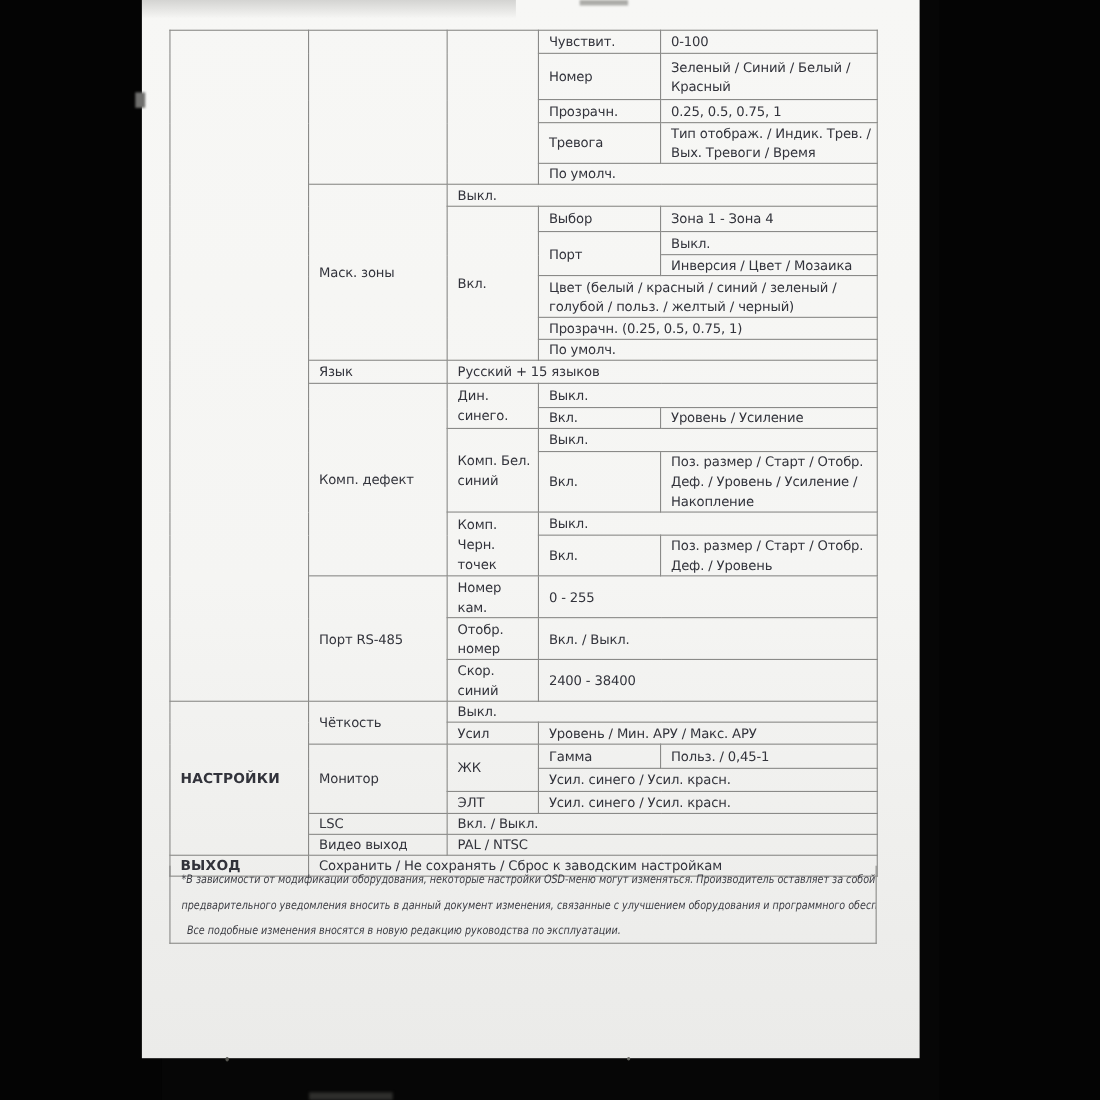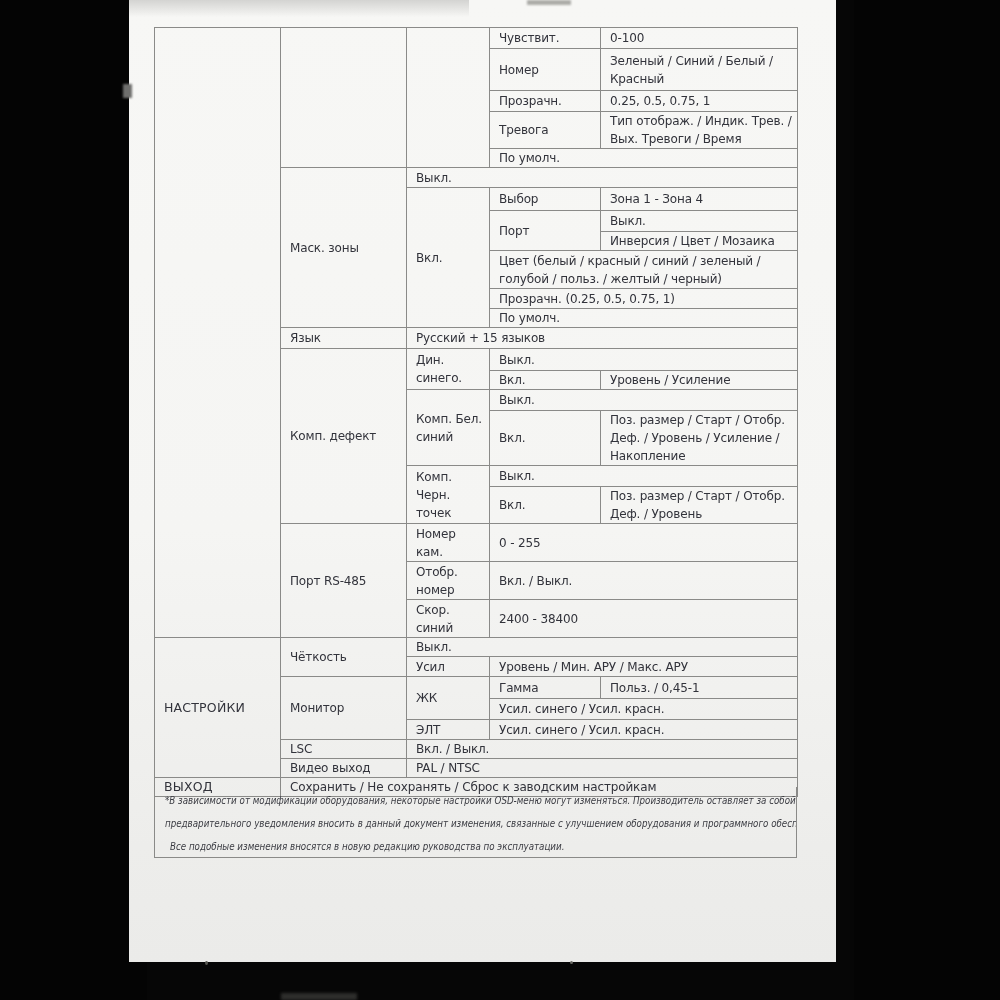--- a/index.html
+++ b/index.html
@@ -50,21 +50,21 @@
   col.c4{width:111px;} col.c5{width:197px;}
   td{
     border:1px solid #8a8a88;
     padding:0 2px 0 9px;
     vertical-align:middle;
     font-size:12px;line-height:18px;letter-spacing:-0.15px;
     color:#32333b;
     white-space:pre-line;
     overflow:hidden;
   }
-  td.b{font-weight:normal;font-size:12.5px;letter-spacing:.2px;}
+  td.b{font-weight:bold;font-size:12.5px;letter-spacing:.2px;}
   tr.rh16{height:16px;} tr.rh17{height:17px;} tr.rh18{height:18px;}
   tr.rh19{height:19px;} tr.rh20{height:20px;} tr.rh21{height:21px;}
   tr.rh22{height:22px;} tr.rh23{height:23px;} tr.rh36{height:36px;}
   tr.rh37{height:37px;} tr.rh38{height:38px;} tr.rh42{height:42px;}
   tr.rh55{height:55px;}
 
   
   .note{
     position:absolute;left:25px;top:787px;width:643px;height:71px;
     box-sizing:border-box;border:1px solid #8a8a88;border-top:none;

